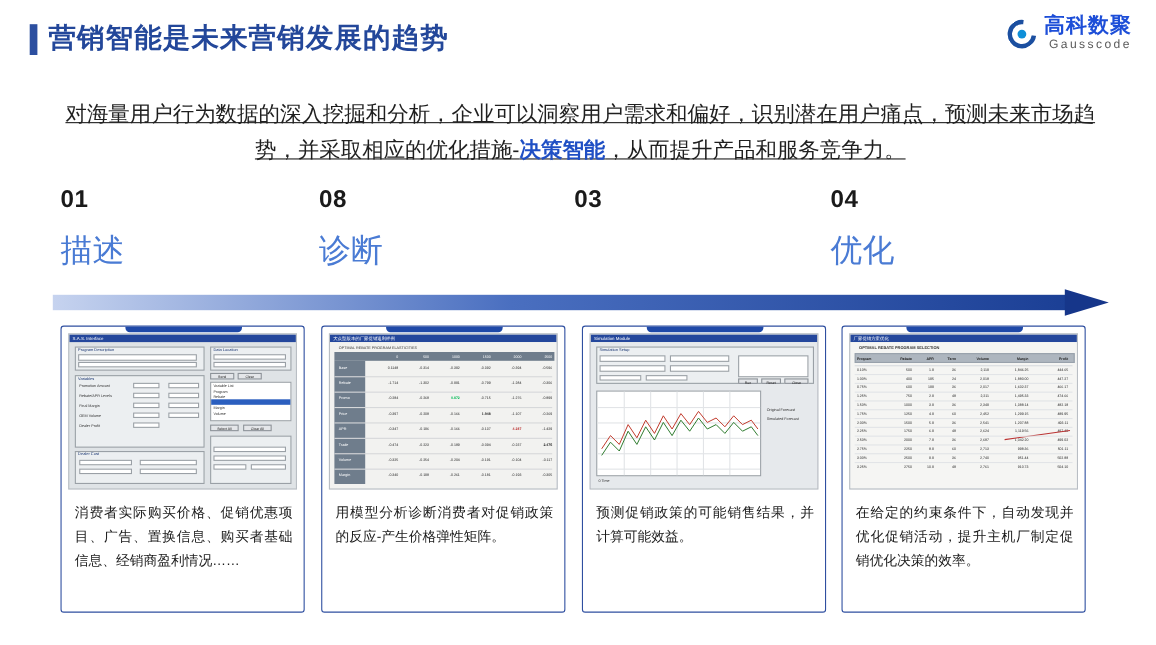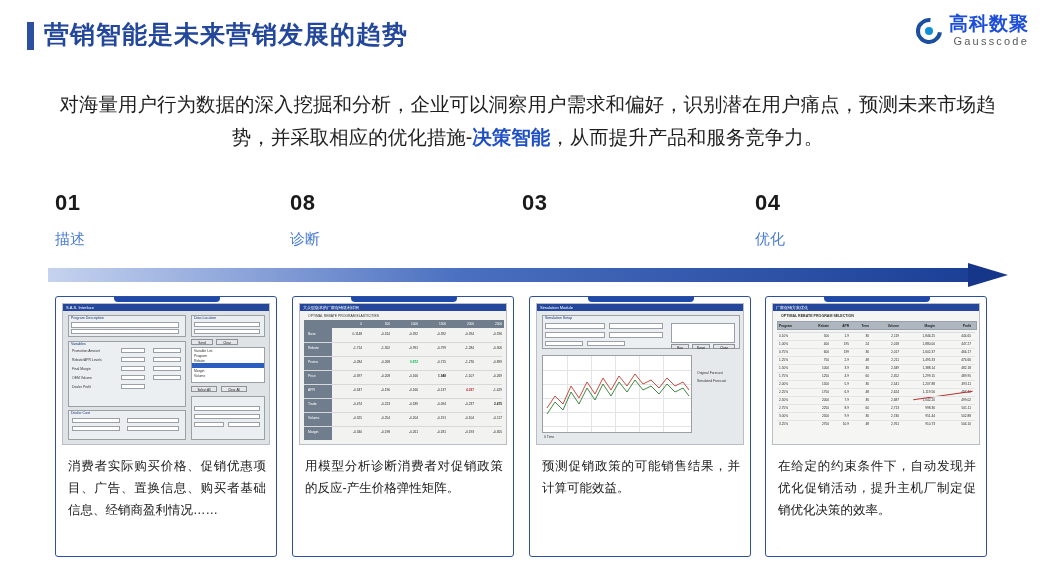--- a/index.html
+++ b/index.html
@@ -83,46 +83,47 @@
 
   
   .paragraph {
     position: absolute;
     left: 55px; top: 88px;
     width: 945px;
     font-size: 19.5px;
     line-height: 33px;
     color: #1f1f1f;
     text-align: center;
+    text-decoration: underline;
   }
   .paragraph .highlight {
     color: #1f4fc4;
     font-weight: bold;
   }
 
   
   .steps {
     position: absolute;
-    left: 0; top: 190px;
+    left: 0; top: 168px;
     width: 1051px;
     height: 80px;
   }
   .step {
     position: absolute;
     width: 220px;
   }
   .step .num {
     font-size: 22px;
     font-weight: bold;
     color: #1a1a1a;
     letter-spacing: 0.5px;
   }
   .step .label {
     margin-top: 14px;
-    font-size: 15px;
+    font-size: 29px;
     color: #4a7bd4;
   }
   .step-0 { left: 55px; }
   .step-1 { left: 290px; }
   .step-2 { left: 522px; }
   .step-3 { left: 755px; }
 
   
   .arrow {
     position: absolute;

